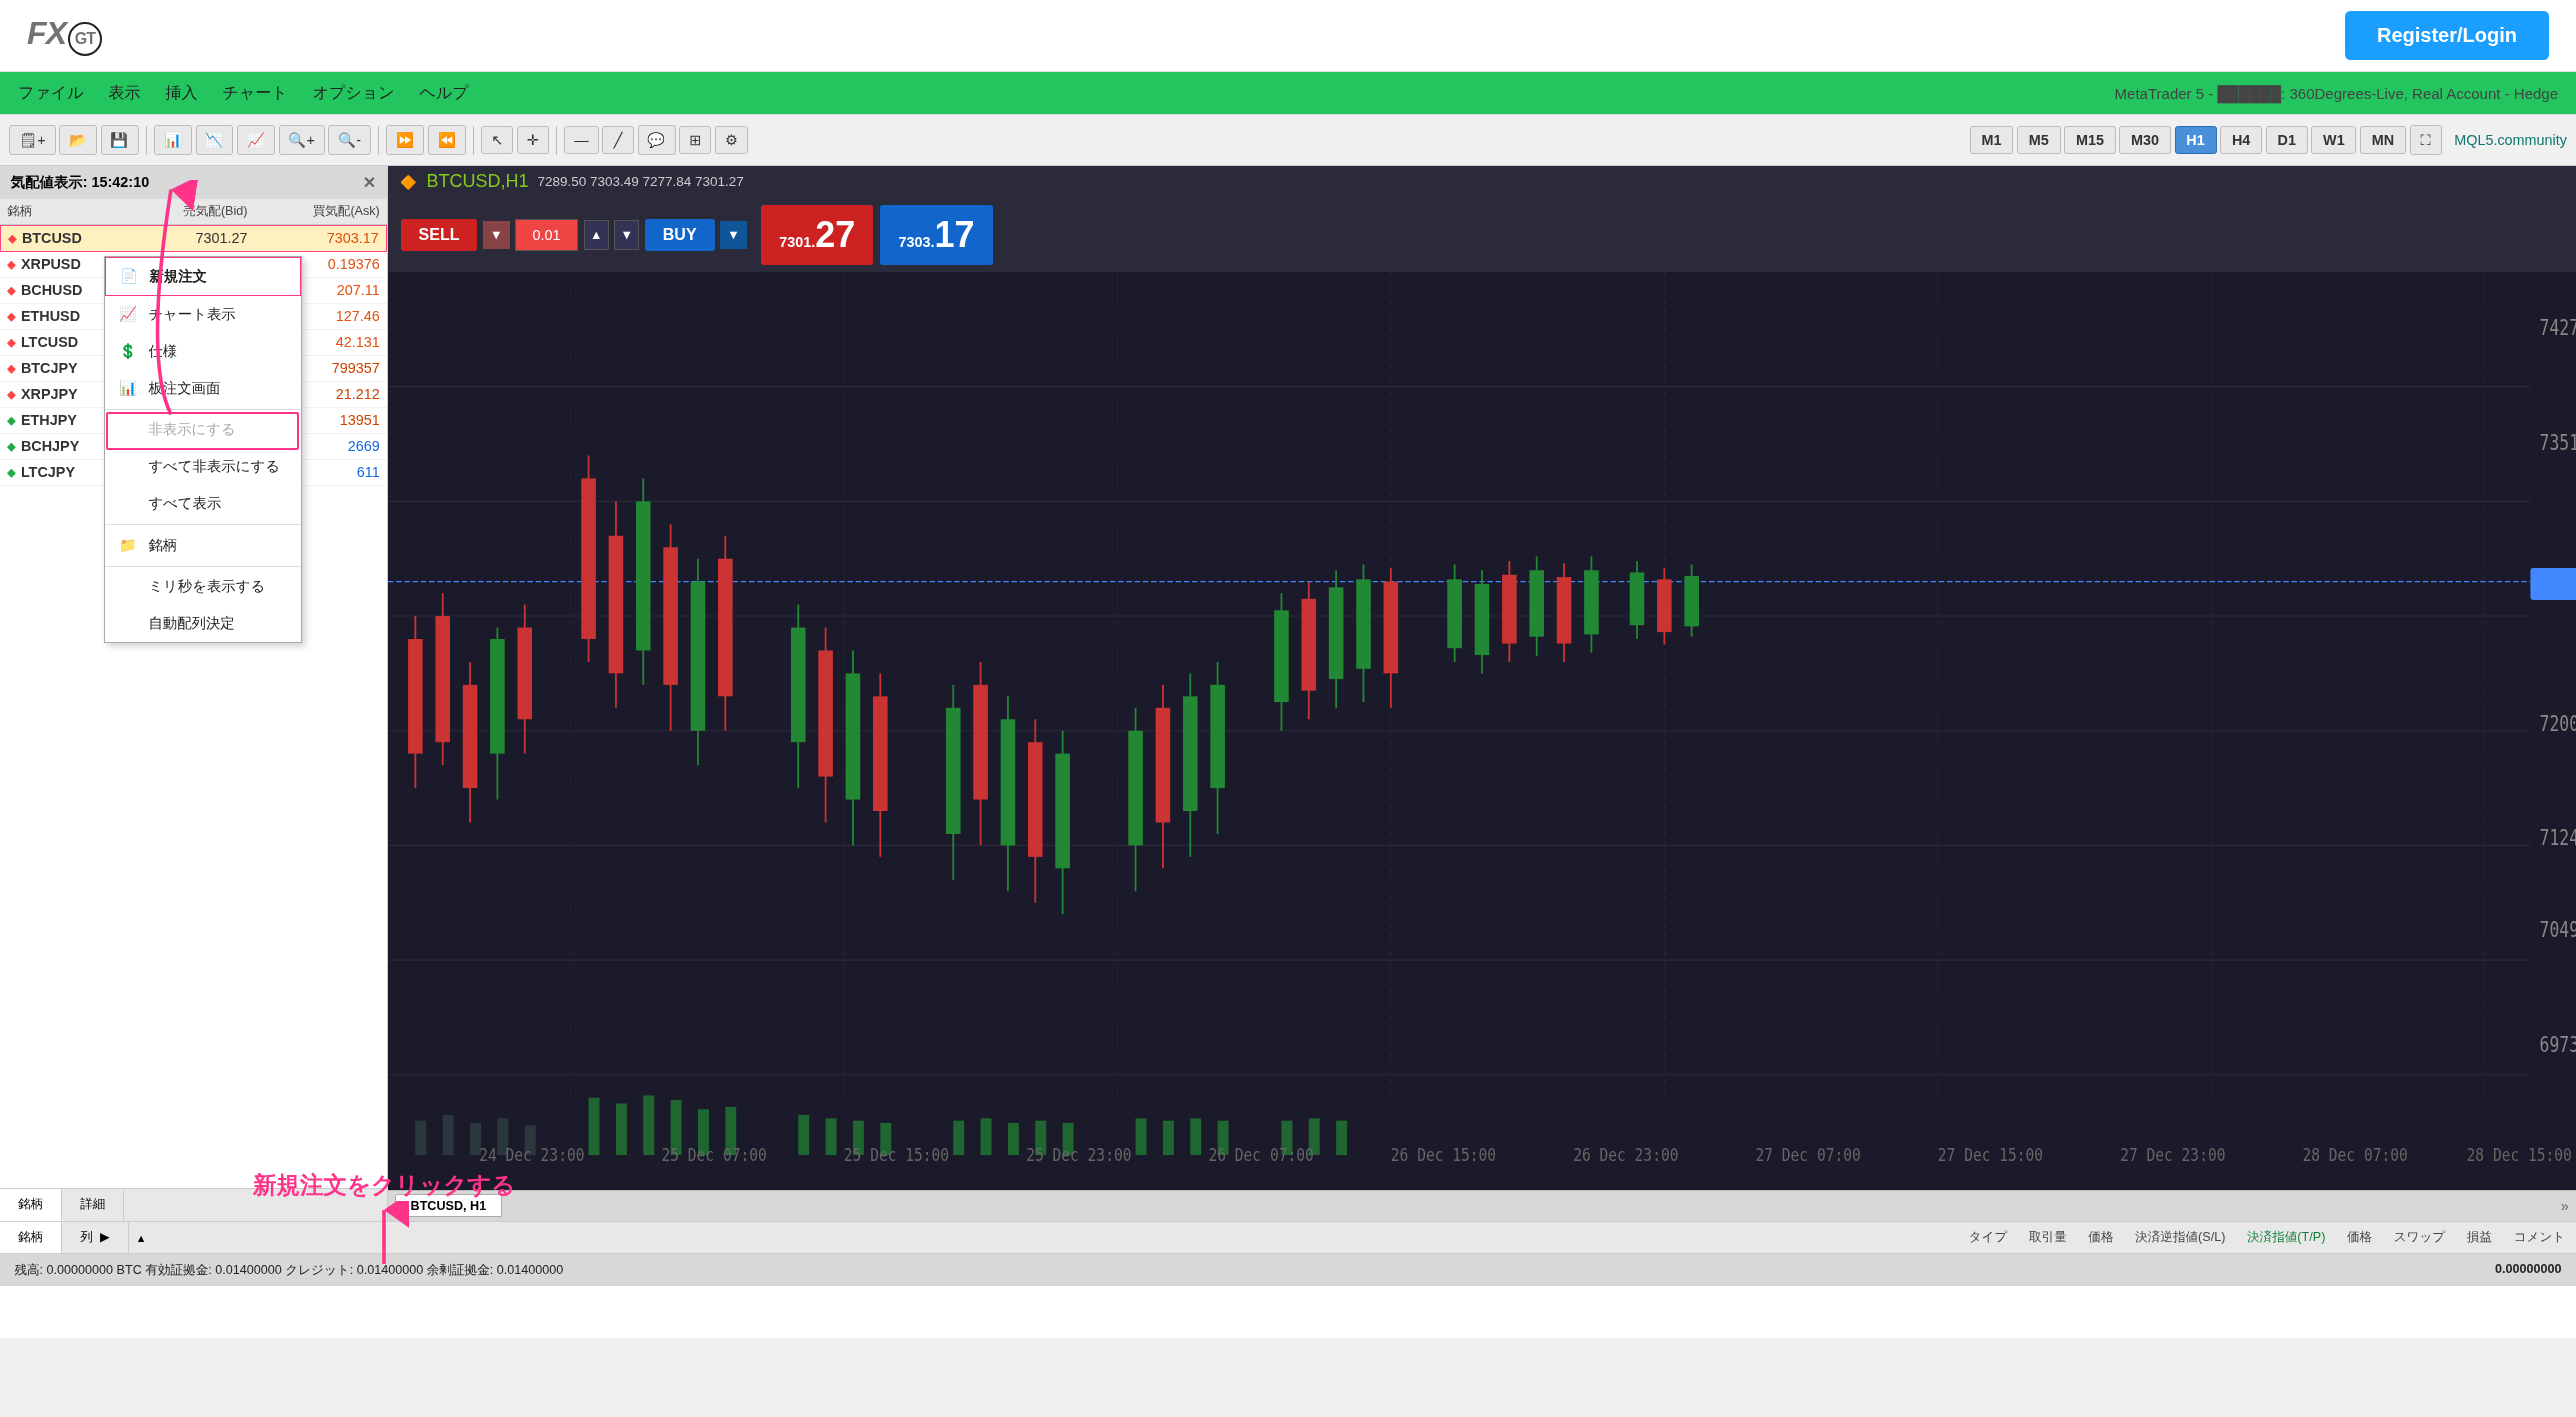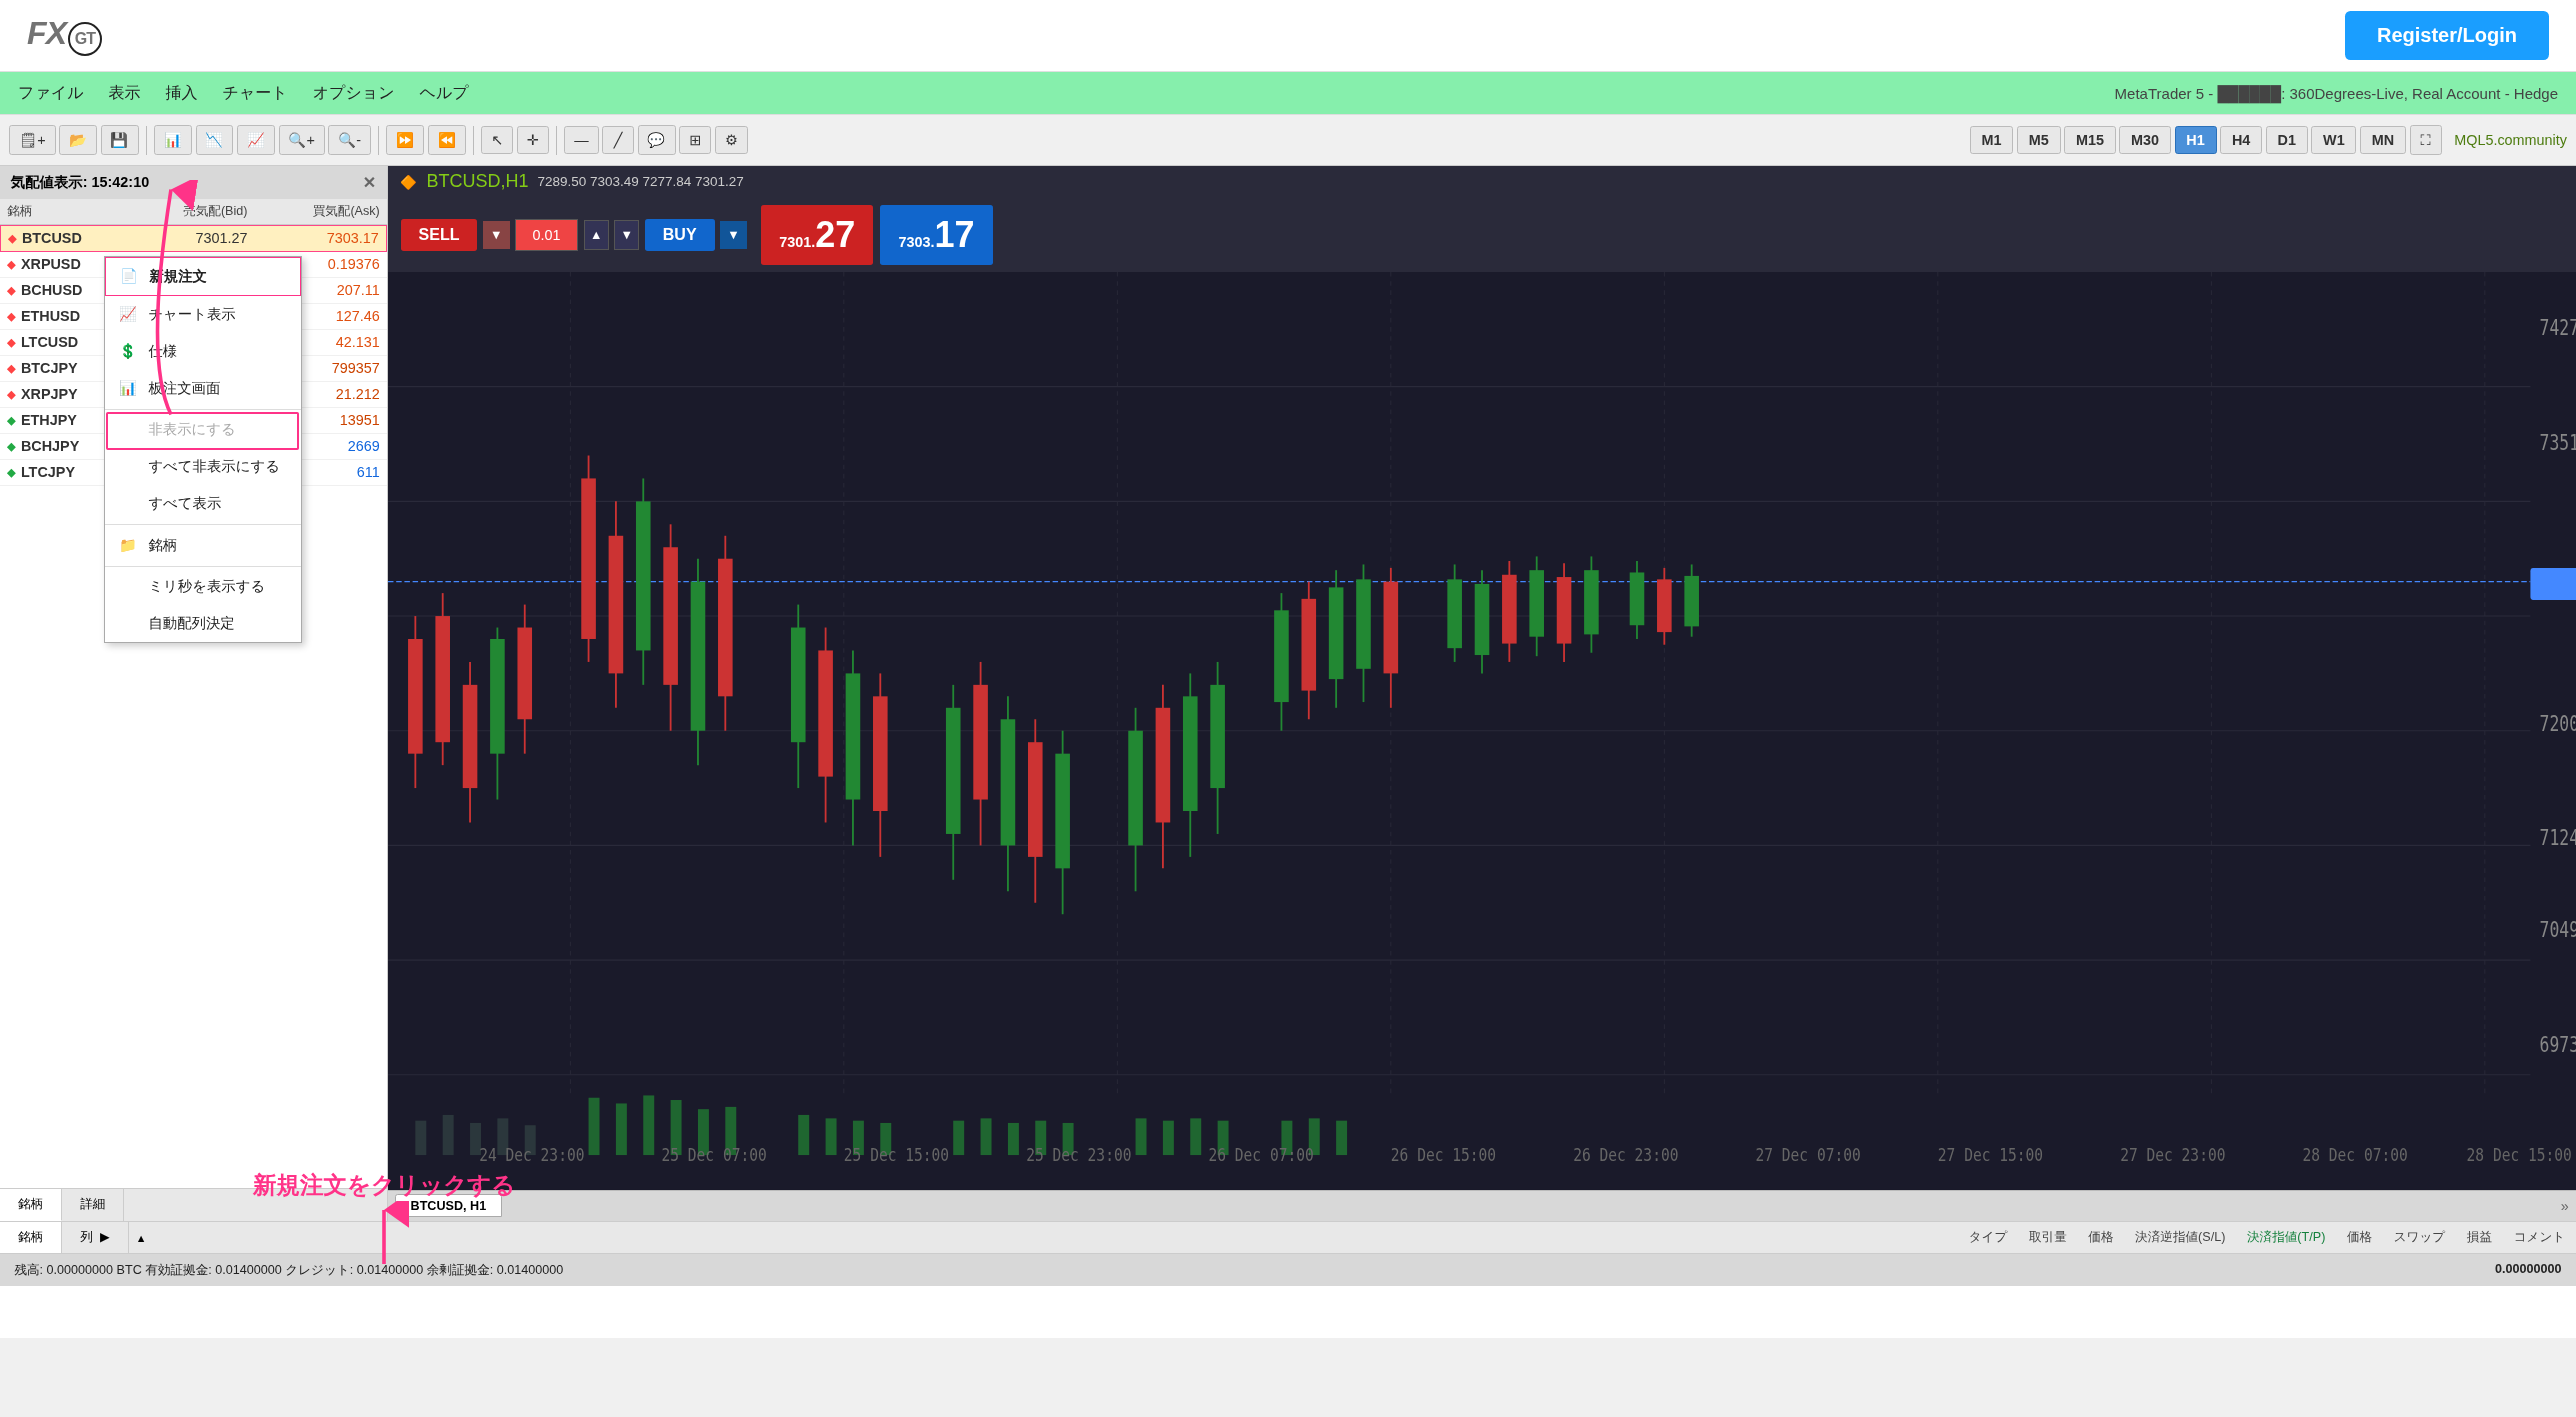--- a/index.html
+++ b/index.html
@@ -33,21 +33,21 @@
       border: none;
       border-radius: 5.4px;
       padding: 12.6px 32px;
       font-size: 20px;
       font-weight: bold;
       cursor: pointer;
     }
 
     
     #menu-bar {
-      background: #86efac;
+      background: #22c55e;
       height: 43px;
       display: flex;
       align-items: center;
       padding: 0 18px;
       border-bottom: 0.9px solid #ddd;
       justify-content: space-between;
     }
     #menu-bar .menu-items { display: flex; gap: 25px; }
     #menu-bar .menu-item { font-size: 16px; color: #222; cursor: pointer; }
     #menu-bar .platform-info { font-size: 15px; color: #444; }
@@ -80,21 +80,21 @@
       background: #e8e8e8;
       border: 0.9px solid #bbb;
       border-radius: 2.7px;
       padding: 5.4px 10.8px;
       cursor: pointer;
       font-size: 14.4px;
       color: #333;
       font-weight: bold;
     }
     .timeframe-btn.active { background: #4a90d9; color: white; border-color: #2a70b9; }
-    .mql5-link { color: #4d7c0f; font-size: 14.4px; text-decoration: none; margin-left: 9px; }
+    .mql5-link { color: #0f766e; font-size: 14.4px; text-decoration: none; margin-left: 9px; }
 
     
     #main-content {
       display: flex;
       height: calc(1418px - 72px - 43px - 51px - 45px - 72px);
       background: #f0f0f0;
     }
 
     
     #market-watch {

